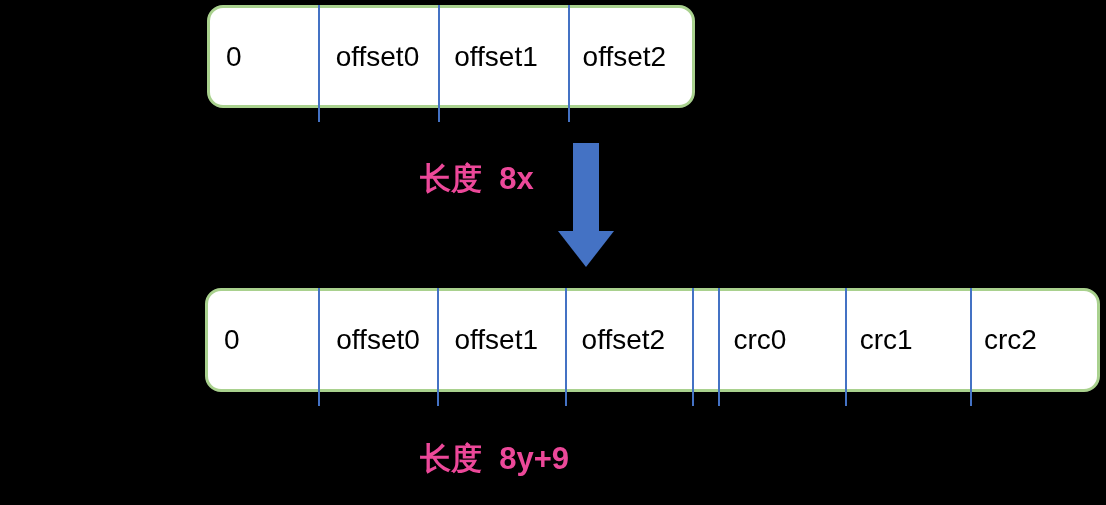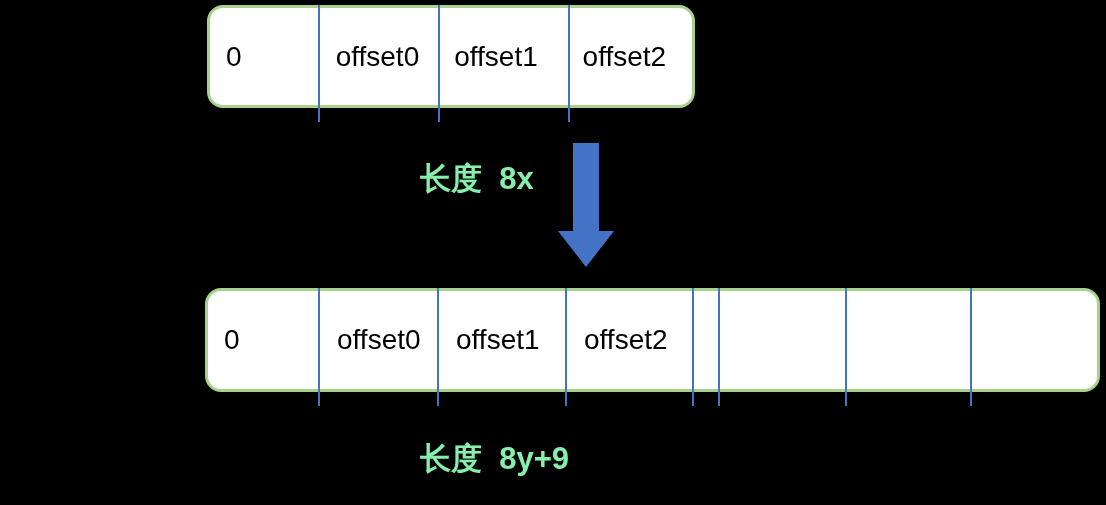--- a/index.html
+++ b/index.html
@@ -38,21 +38,21 @@
     white-space: nowrap;
   }
   .divider {
     position: absolute;
     top: 0;
     width: 2px;
     background: #4472c4;
   }
   .caption {
     position: absolute;
-    color: #86efac;
+    color: #ec4899;
     font-weight: bold;
     font-size: 31px;
     white-space: pre;
   }
   .arrow {
     position: absolute;
     left: 558px;
     top: 143px;
     width: 56px;
     height: 124px;
@@ -126,20 +126,29 @@
     </div>
     <div class="cell" style="width:128px">
       <span>offset1</span>
     </div>
     <div class="cell" style="width:127px">
       <span>offset2</span>
     </div>
     <div class="cell" style="width:26px; padding-left:0">
       <span></span>
     </div>
+    <div class="cell" style="width:127px">
+      <span>crc0</span>
+    </div>
+    <div class="cell" style="width:125px">
+      <span>crc1</span>
+    </div>
+    <div class="cell" style="width:130px">
+      <span>crc2</span>
+    </div>
   </div>
   <div class="divider" style="left:113px"></div>
   <div class="divider" style="left:232px"></div>
   <div class="divider" style="left:360px"></div>
   <div class="divider" style="left:487px"></div>
   <div class="divider" style="left:513px"></div>
   <div class="divider" style="left:640px"></div>
   <div class="divider" style="left:765px"></div>
 </div>
 

